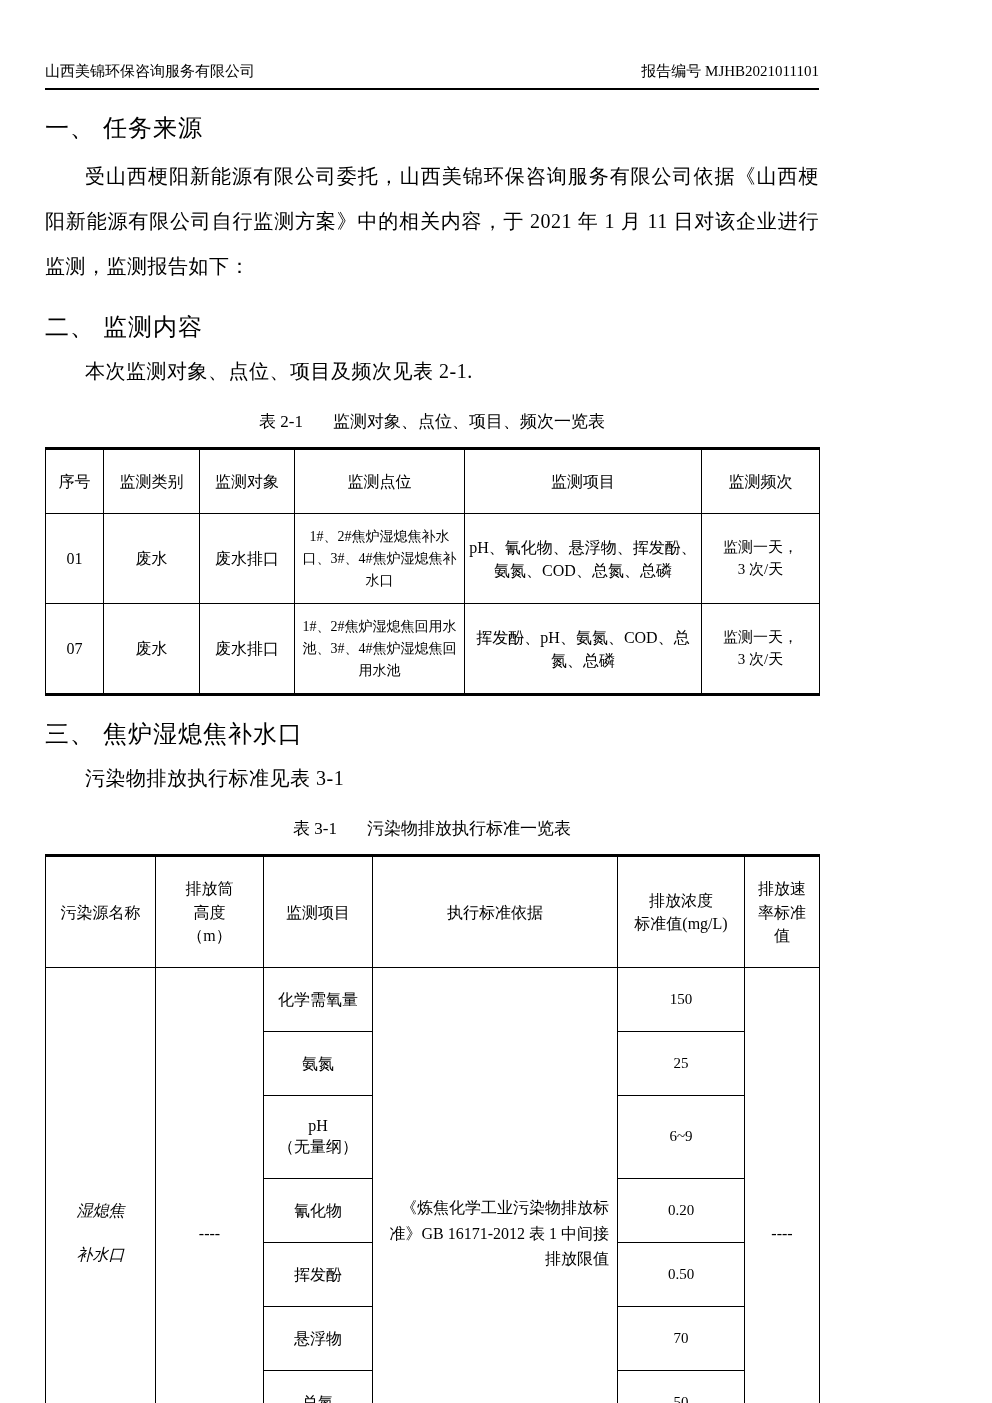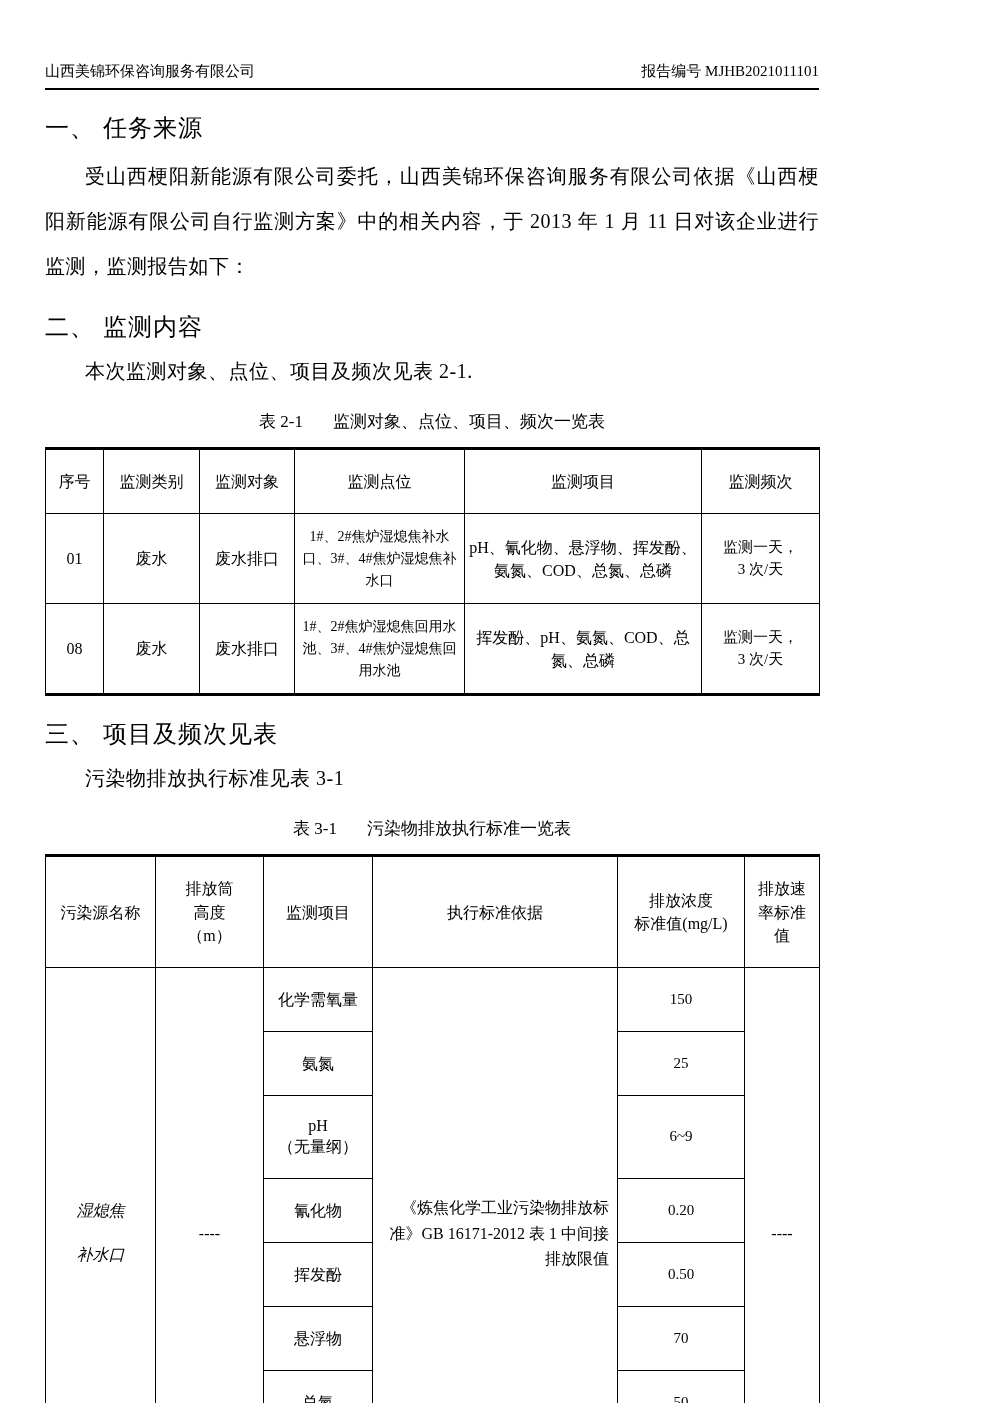--- a/index.html
+++ b/index.html
@@ -99,21 +99,21 @@
   <div class="content">
 
     <div class="page-header">
       <span>山西美锦环保咨询服务有限公司</span>
       <span>报告编号 MJHB2021011101</span>
     </div>
 
     <div class="sec-heading">
       <span class="sec-num">一、</span><span>任务来源</span>
     </div>
-    <p class="para">受山西梗阳新能源有限公司委托，山西美锦环保咨询服务有限公司依据《山西梗阳新能源有限公司自行监测方案》中的相关内容，于 2013 年 1 月 11 日对该企业进行监测，监测报告如下：</p>
+    <p class="para">受山西梗阳新能源有限公司委托，山西美锦环保咨询服务有限公司依据《山西梗阳新能源有限公司自行监测方案》中的相关内容，于 2021 年 1 月 11 日对该企业进行监测，监测报告如下：</p>
 
     <div class="sec-heading">
       <span class="sec-num">二、</span><span>监测内容</span>
     </div>
     <p class="para tight">本次监测对象、点位、项目及频次见表 2-1.</p>
 
     <div class="tbl-caption">
       <span class="cap-no">表 2-1</span><span>监测对象、点位、项目、频次一览表</span>
     </div>
 
@@ -138,33 +138,33 @@
       <tr class="data-row-1">
         <td>01</td>
         <td>废水</td>
         <td>废水排口</td>
         <td class="site-cell">1#、2#焦炉湿熄焦补水口、3#、4#焦炉湿熄焦补水口</td>
         <td class="items-cell">pH、氰化物、悬浮物、挥发酚、氨氮、COD、总氮、总磷</td>
         <td class="freq-cell pre">监测一天，
 3 次/天</td>
       </tr>
       <tr class="data-row-2">
-        <td>08</td>
+        <td>07</td>
         <td>废水</td>
         <td>废水排口</td>
         <td class="site-cell">1#、2#焦炉湿熄焦回用水池、3#、4#焦炉湿熄焦回用水池</td>
         <td class="items-cell">挥发酚、pH、氨氮、COD、总氮、总磷</td>
         <td class="freq-cell pre">监测一天，
 3 次/天</td>
       </tr>
     </tbody>
       </table>
 
     <div class="sec-heading">
-      <span class="sec-num">三、</span><span>项目及频次见表</span>
+      <span class="sec-num">三、</span><span>焦炉湿熄焦补水口</span>
     </div>
     <p class="para tight">污染物排放执行标准见表 3-1</p>
 
     <div class="tbl-caption">
       <span class="cap-no">表 3-1</span><span>污染物排放执行标准一览表</span>
     </div>
 
     <table class="t31">
       <colgroup>
         <col style="width:110px">

